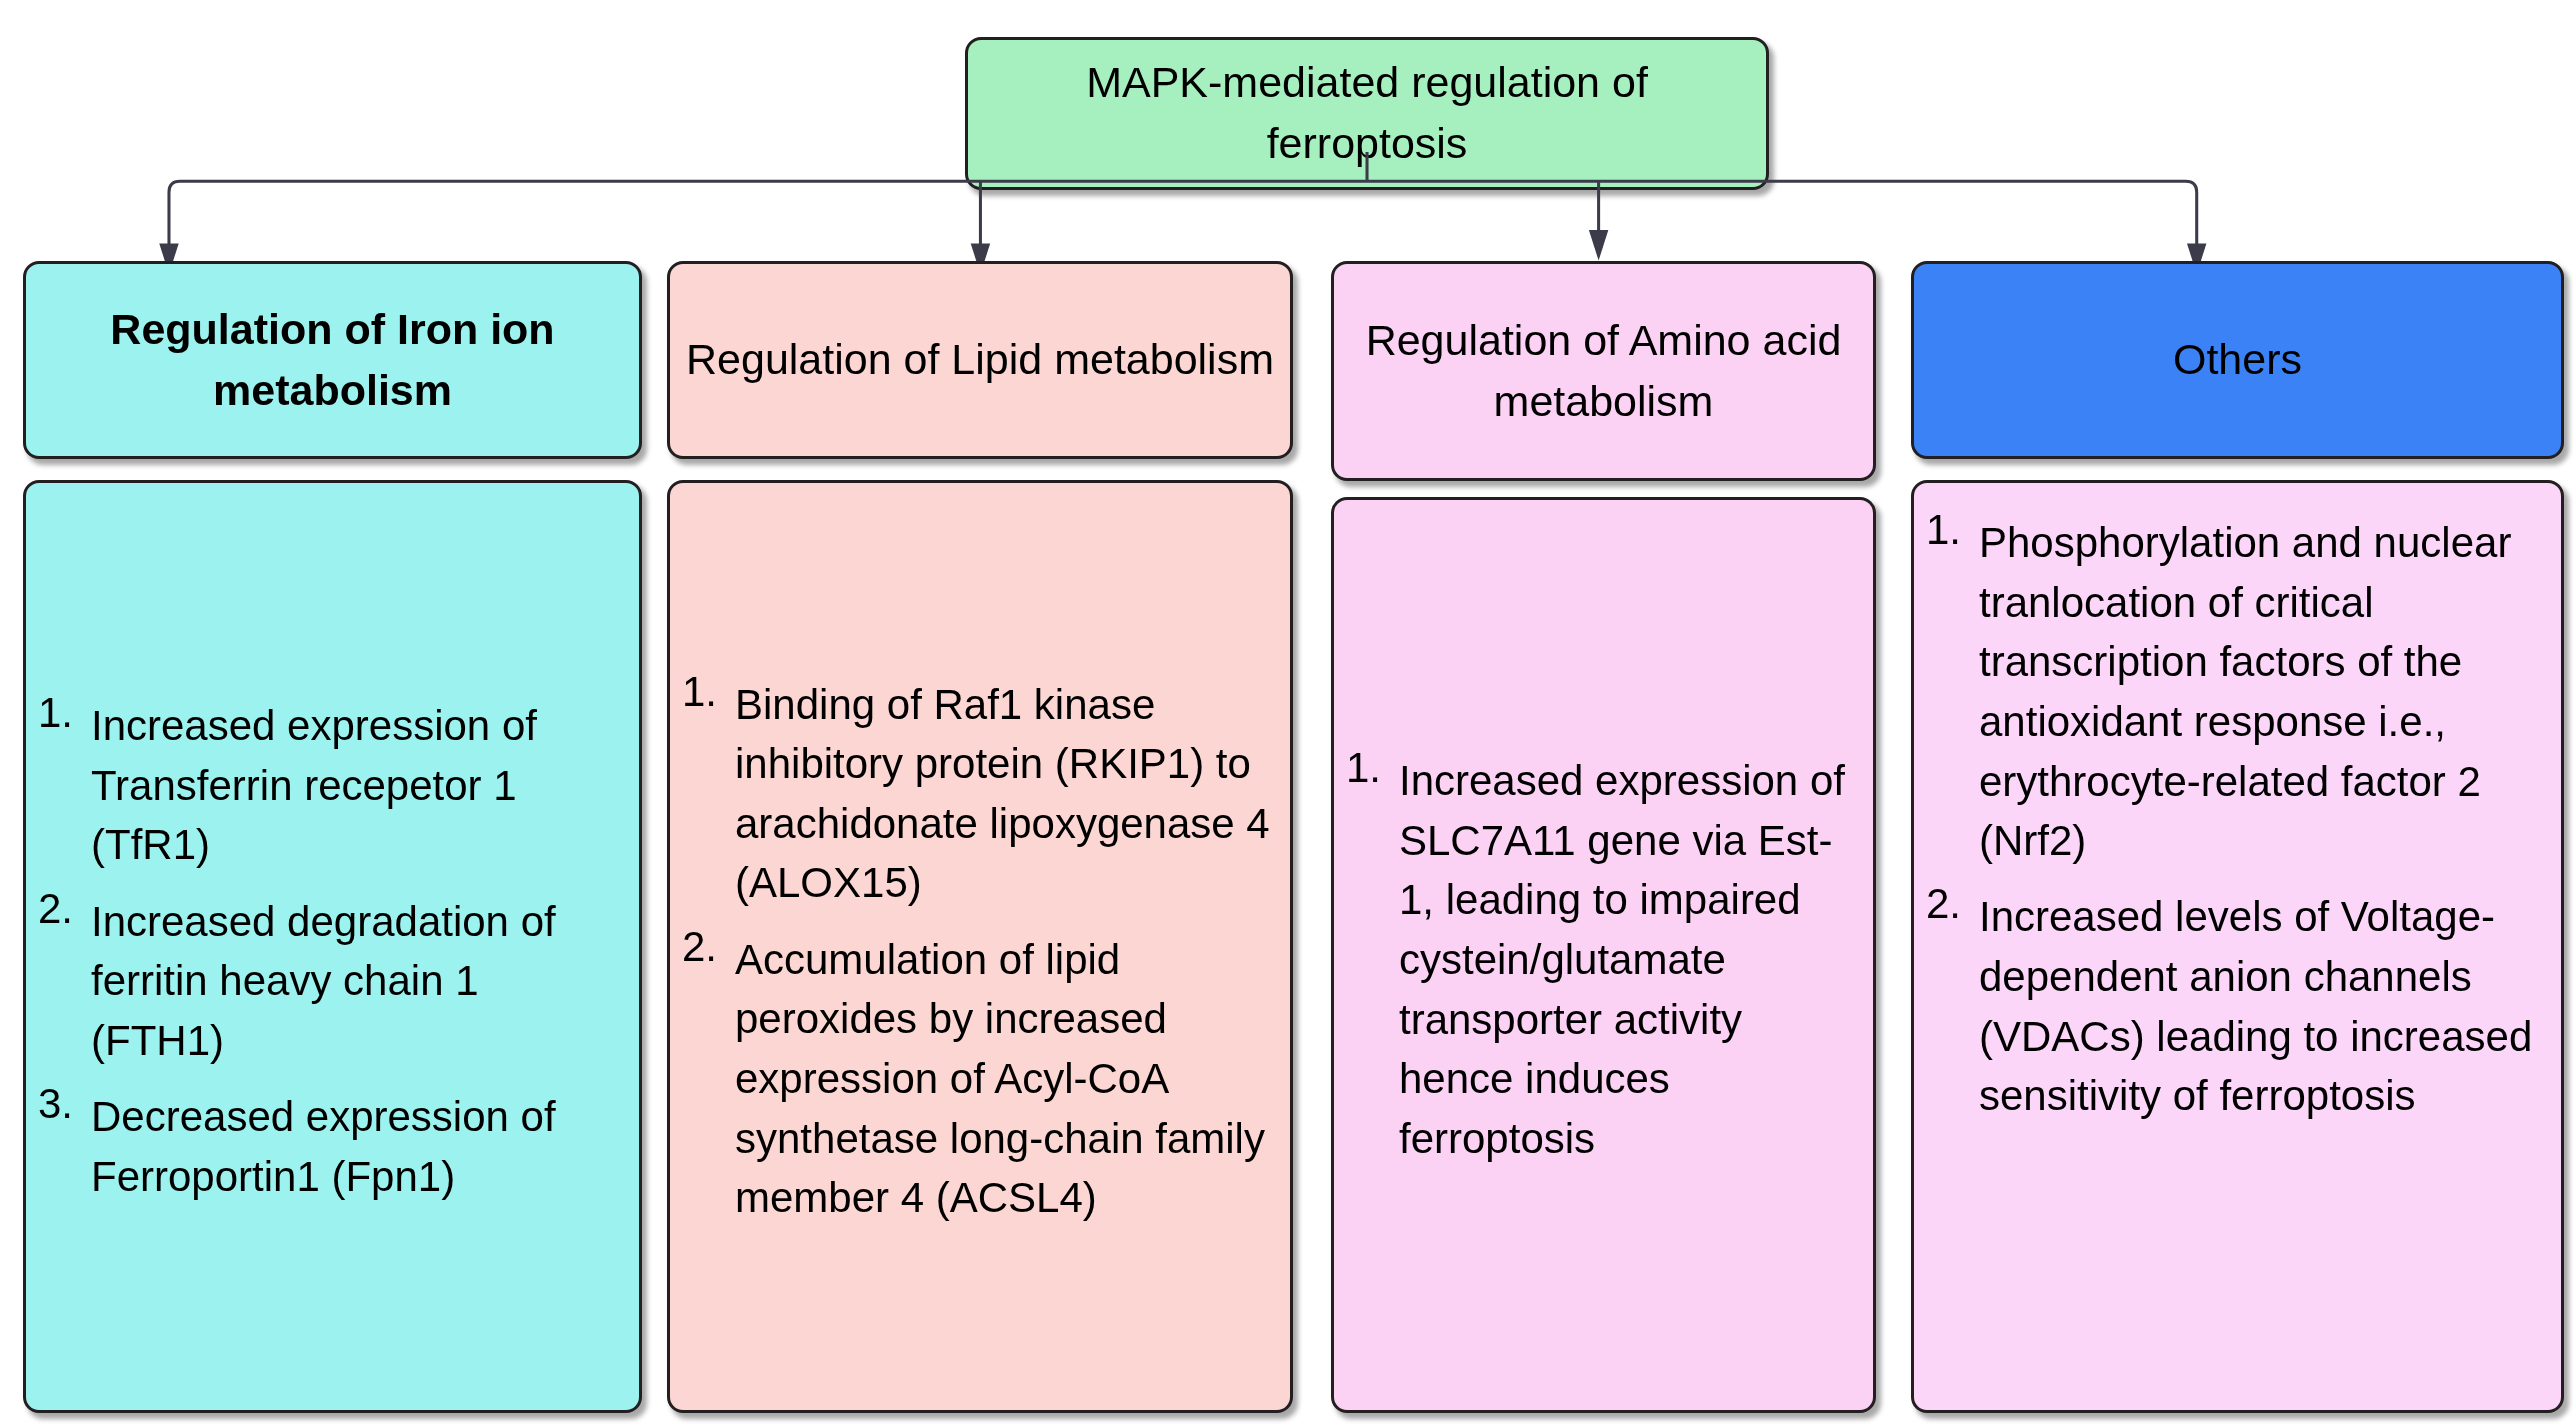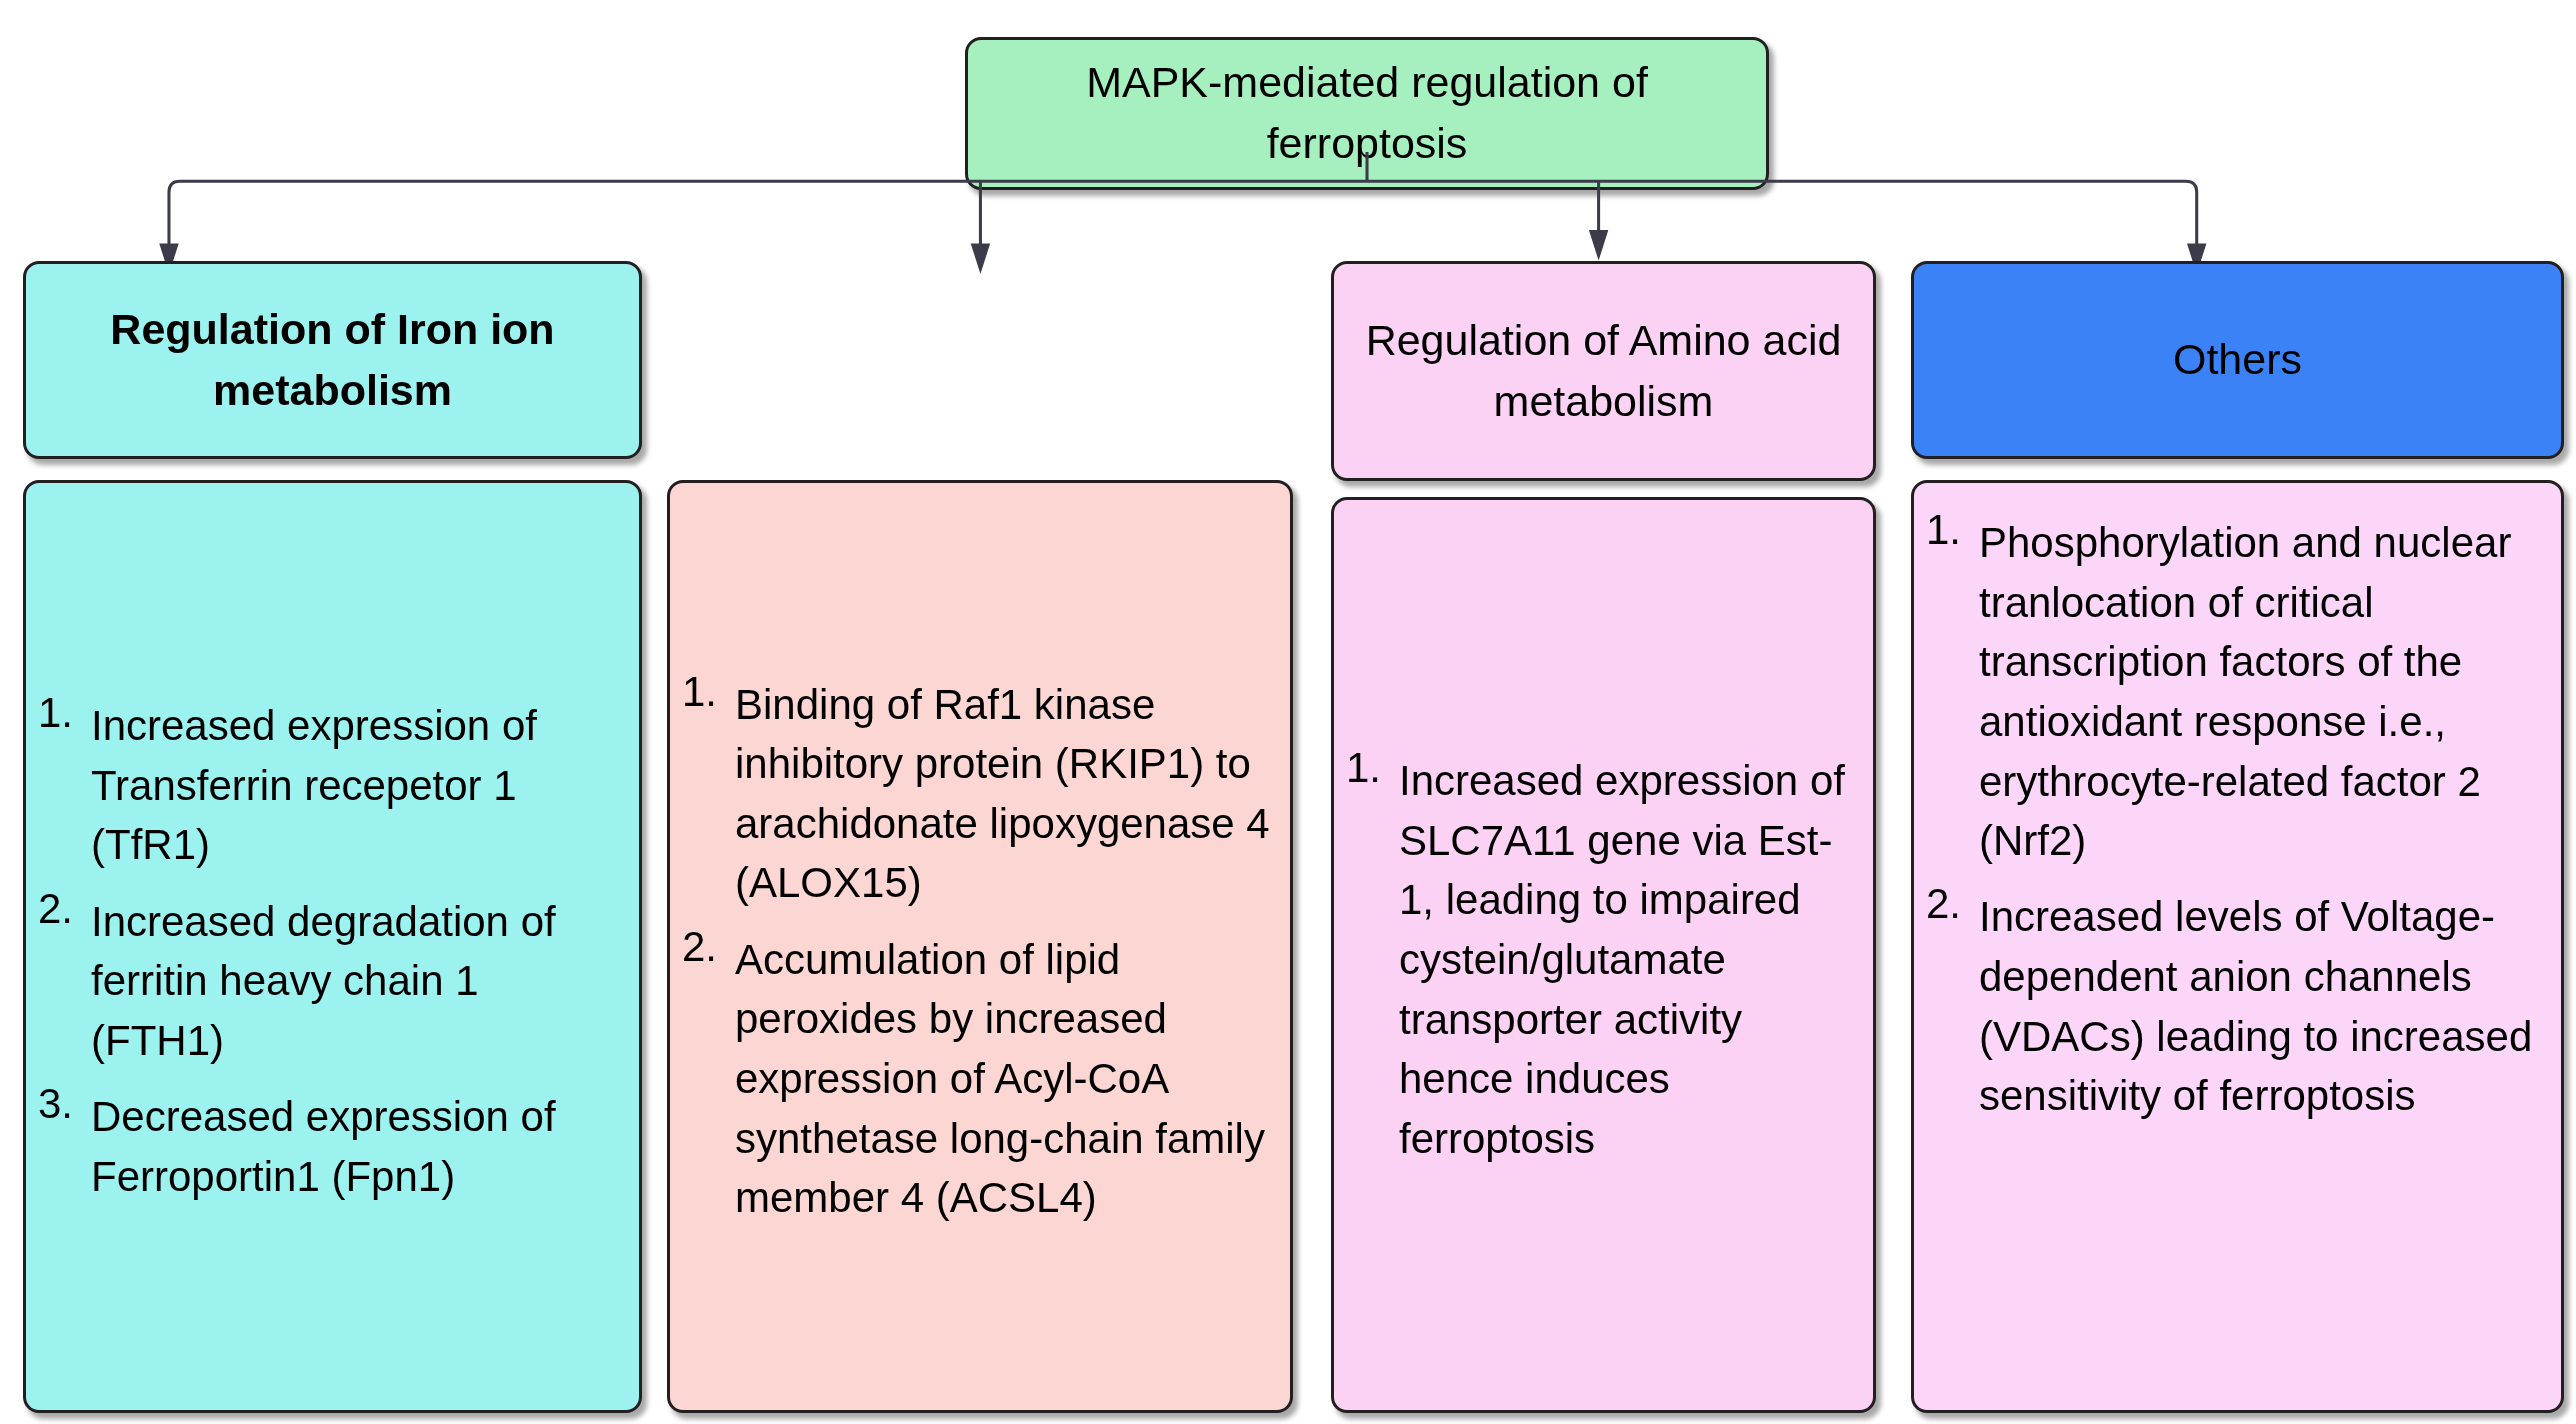--- a/index.html
+++ b/index.html
@@ -128,20 +128,23 @@
       <polygon points="278,200 262,150 294,150"></polygon>
       <polygon points="1613,200 1597,150 1629,150"></polygon>
       <polygon points="2630,178 2614,128 2646,128"></polygon>
       <polygon points="3614,200 3598,150 3630,150"></polygon>
     </g>
   </svg>
 
   <div class="node header-node" id="header-iron" style="background: rgb(156, 242, 239); font-weight: bold;">
     <span>Regulation of Iron ion metabolism</span>
   </div>
+  <div class="node header-node" id="header-lipid" style="background: rgb(251, 214, 210);">
+    <span>Regulation of Lipid metabolism</span>
+  </div>
   <div class="node header-node" id="header-amino" style="background: rgb(251, 209, 244);">
     <span>Regulation of Amino acid metabolism</span>
   </div>
   <div class="node header-node" id="header-others" style="background: #3b82f6;">
     <span>Others</span>
   </div>
 
   <div class="node body-node" id="body-iron" style="background: rgb(156, 242, 239);">
     <ol class="steps">
       <li>

